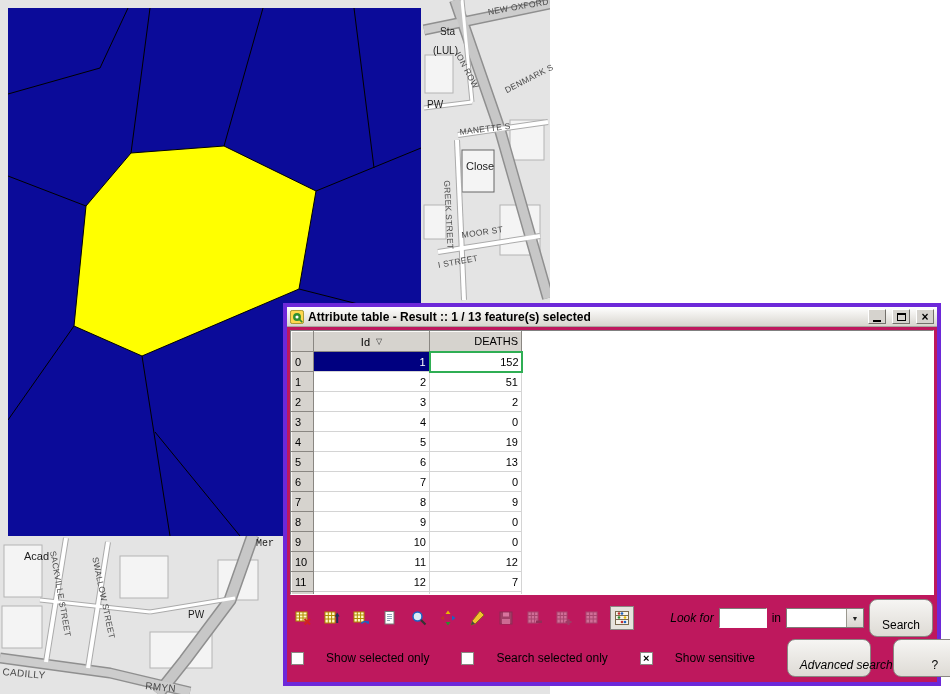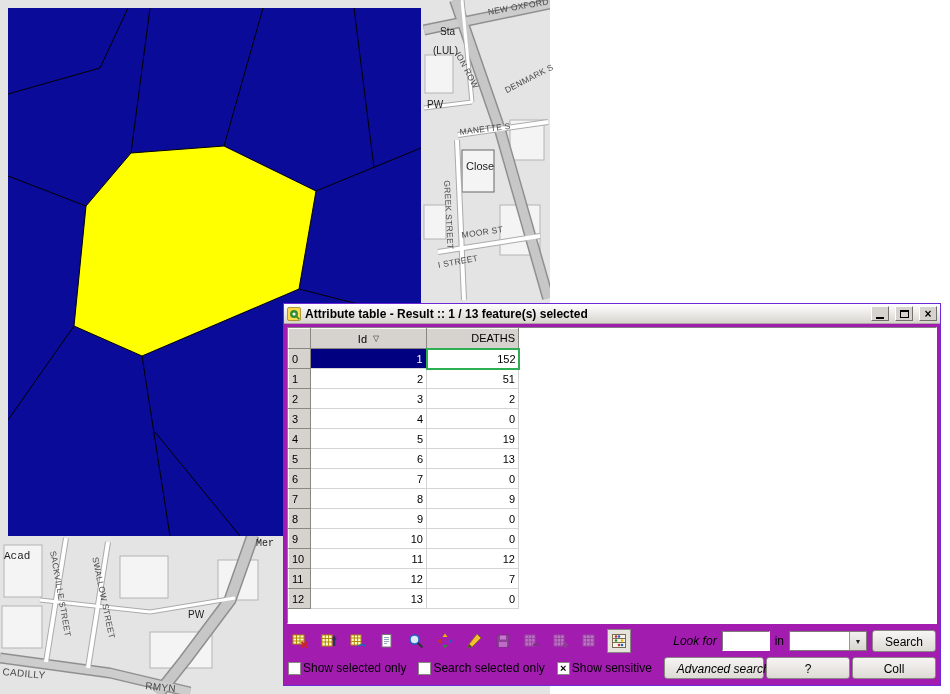--- a/index.html
+++ b/index.html
@@ -17,21 +17,21 @@
   .lbl-place  { font-size: 11px;  color: #1c1c1c; }
   .lbl-place.sm { font-size: 10px; }
 
   .blue-layer { position: absolute; left: 8px; top: 8px; z-index: 3; }
   .layer-bg  { fill: var(--layer_blue, #0b0b99); }
   .sel-poly  { fill: var(--selected_yellow, #ffff00); }
 
   
   .attr-window {
     position: absolute; left: 283px; top: 303px; width: 658px; height: 383px;
-    background: #a21caf; border: 1px solid #6d28d9; z-index: 10;
+    background: #be185d; border: 4px solid #6d28d9; z-index: 10;
     display: flex; flex-direction: column;
   }
   .titlebar {
     height: 20px; flex: 0 0 20px;
     background: linear-gradient(#ffffff, #d8d5ce);
     border-bottom: 1px solid #a9a6a0;
     display: flex; align-items: center; gap: 4px; padding: 0 3px;
   }
   .title-text { flex: 1; font-size: 12px; font-weight: bold; white-space: nowrap; overflow: hidden; }
   .winbtn {
@@ -89,27 +89,27 @@
     width: 78px; height: 20px; background: #fff; display: flex;
     border: 1px solid #7f7c77;
   }
   .combo .val { flex: 1; font-size: 11px; padding: 1px 3px; }
   .combo .arrow {
     width: 17px; border-left: 1px solid #9b988f;
     background: linear-gradient(#f2f1ef, #d9d6d0);
     display: flex; align-items: center; justify-content: center; font-size: 7px; color: #222;
   }
   .btn {
-    height: 22px; padding: 4px 12px; font-size: 12px; cursor: default;
+    height: 22px; padding: 18px 12px; font-size: 12px; cursor: default;
     background: linear-gradient(#f6f5f3, #dedbd5);
-    border: 1px solid #8a8782; border-radius: 3px; white-space: nowrap;
+    border: 1px solid #8a8782; border-radius: 8px; white-space: nowrap;
   }
 
   
-  .footer { flex: 0 0 26px; display: flex; align-items: center; gap: 2px; padding: 0 1px 2px; }
+  .footer { flex: 0 0 26px; display: flex; align-items: center; gap: 22px; padding: 0 1px 2px; }
   .chk {
     width: 13px; height: 13px; flex: 0 0 13px; background: #fff;
     border: 1px solid #8a8782; display: flex; align-items: center; justify-content: center;
     font-size: 11px; font-weight: bold; line-height: 1; cursor: default;
   }
   .chk-label { font-size: 12px; margin-right: 10px; white-space: nowrap; }
   .btn.wide { min-width: 84px; text-align: center; }
 </style>
 </head>
 <body>
@@ -169,21 +169,21 @@
   <span class="map-label lbl-place sm" style="left:433px;top:45px;">(LUL)</span>
   <span class="map-label lbl-street" style="left:462px;top:50px;transform:rotate(62deg);">ION ROW</span>
   <span class="map-label lbl-place sm" style="left:427px;top:99px;">PW</span>
   <span class="map-label lbl-street" style="left:503px;top:86px;transform:rotate(-27deg);">DENMARK S</span>
   <span class="map-label lbl-street" style="left:459px;top:127px;transform:rotate(-7deg);">MANETTE S</span>
   <span class="map-label lbl-place" style="left:466px;top:160px;">Close</span>
   <span class="map-label lbl-street" style="left:452px;top:180px;transform:rotate(87deg);">GREEK STREET</span>
   <span class="map-label lbl-street" style="left:461px;top:230px;transform:rotate(-8deg);">MOOR ST</span>
   <span class="map-label lbl-street" style="left:437px;top:260px;transform:rotate(-10deg);">I STREET</span>
   <span class="map-label lbl-place" style="left:14px;top:525px;">Mus</span>
-  <span class="map-label lbl-place" style="left:4px;top:550px;font-family:Liberation Mono, monospace;">Acad</span>
+  <span class="map-label lbl-place" style="left:24px;top:550px;">Acad</span>
   <span class="map-label lbl-place sm" style="left:256px;top:538px;font-family:Liberation Mono, monospace;">Mer</span>
   <span class="map-label lbl-street" style="left:58px;top:550px;transform:rotate(80deg);">SACKVILLE STREET</span>
   <span class="map-label lbl-street" style="left:100px;top:556px;transform:rotate(78deg);">SWALLOW STREET</span>
   <span class="map-label lbl-place sm" style="left:188px;top:609px;">PW</span>
   <span class="map-label lbl-street" style="left:3px;top:666px;transform:rotate(5deg);font-size:10px;">CADILLY</span>
   <span class="map-label lbl-street" style="left:146px;top:680px;transform:rotate(6deg);font-size:10px;">RMYN</span>
 
   <svg class="blue-layer" width="413" height="528" viewBox="0 0 413 528">
     <rect class="layer-bg" width="413" height="528"></rect>
     <g stroke="#000" stroke-width="1" fill="none">

